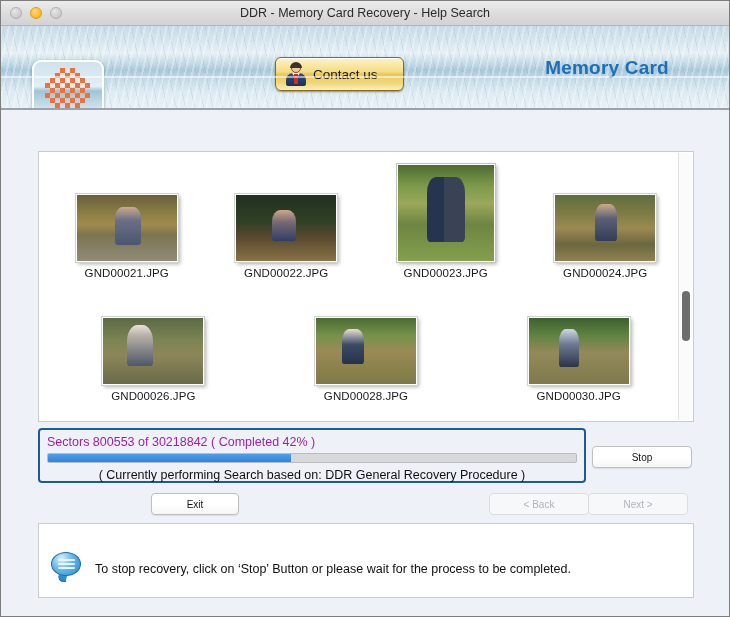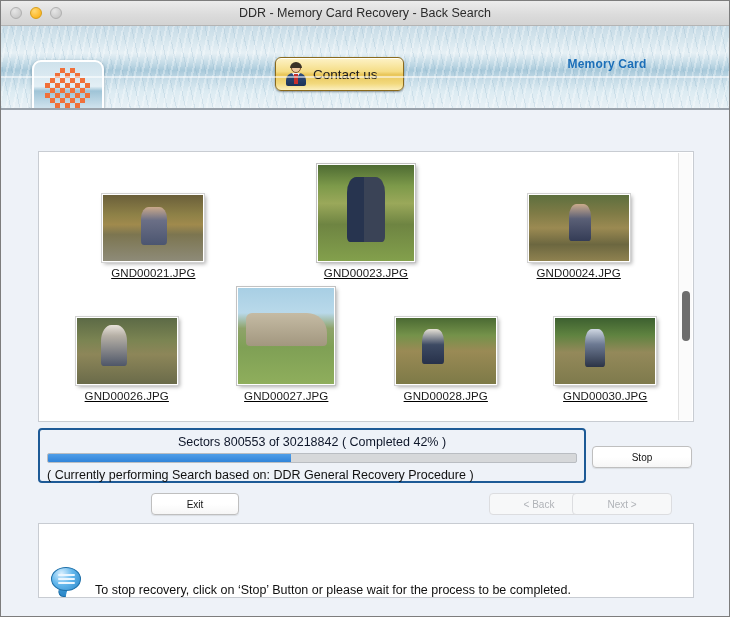--- a/index.html
+++ b/index.html
@@ -90,21 +90,21 @@
   .avatar-ico .shirt { position:absolute; left:8px; top:11px; width:8px; height:6px; background:#f2f4f7; clip-path: polygon(0 0, 100% 0, 50% 100%);}
 
   .brand { position:absolute; right:22px; top:24px; text-align:center; width:200px; }
   .brand-ddr {
     font-size: 39px; font-weight: 700; letter-spacing: 3px;
     color: #fbe6dc;
     -webkit-text-stroke: 2px #f0683a;
     line-height: 1;
   }
   .brand-sub {
-    font-size: 12px; font-weight: 700; color: #1c6fb8;
+    font-size: 19px; font-weight: 700; color: #1c6fb8;
     margin-top: 7px; letter-spacing: .2px;
   }
 
   
   .body {
     flex: 1 1 auto; position: relative;
     background: #eef2f8;
     padding: 0;
   }
 
@@ -113,21 +113,20 @@
     position: absolute; left: 37px; top: 41px;
     width: 656px; height: 271px;
     background: #ffffff;
     border: 1px solid #c8ccd2;
     overflow: hidden;
   }
   .grid-row {
     display: flex; align-items: flex-end;
     height: 123px;
     padding: 0 8px;
-    text-decoration: underline;
   }
   .grid-row.r1 { margin-top: 4px; }
   .cell {
     flex: 1 1 0; display: flex; flex-direction: column;
     align-items: center; justify-content: flex-end;
     height: 100%;
   }
   .thumb {
     border: 1px solid #ffffff;
     outline: 1px solid #d2d2d2;
@@ -184,27 +183,27 @@
   }
 
   
   .prog-box {
     position:absolute; left:37px; top:318px;
     width:548px; height:55px;
     background:#eef2f8;
     border:2px solid #1d5a96; border-radius:4px;
     padding:4px 7px 0 7px;
   }
-  .prog-text { font-size:12.5px; color:#0f172a; line-height:16px;text-align:center; }
+  .prog-text { font-size:12.5px; color:#a21caf; line-height:16px; }
   .bar-track {
     margin-top:3px; height:10px; width:100%;
     background:#d6d8da; border:1px solid #b9bdc2; border-radius:2px; overflow:hidden;
   }
   .bar-fill { height:100%; background:linear-gradient(to bottom,#4f9ee8,#2f83d9); }
-  .prog-sub { font-size:12.5px; color:#101010; margin-top:5px; }
+  .prog-sub { font-size:12.5px; color:#101010; margin-top:5px;text-align:center; }
 
   .stop-btn {
     position:absolute; left:591px; top:336px; width:100px; height:22px;
     font-size:12.5px; color:#131313;
   }
 
   
   .btn {
     background:linear-gradient(to bottom,#ffffff 0%,#ffffff 50%,#f6f6f6 100%);
     border:1px solid #bfbfbf; border-radius:4px;
@@ -214,28 +213,28 @@
   }
   .btn.disabled {
     color:#b0b3b8; background:#f7f8f9; border-color:#dcdde0;
     box-shadow:none; cursor:default;
   }
   .btn-row { position:absolute; left:37px; top:383px; width:656px; height:22px; }
   .btn-row .btn { position:absolute; height:22px; top:0; }
   .b-help { left:0;   width:104px; }
   .b-exit { left:113px; width:88px; }
   .b-back { left:451px; width:100px; }
-  .b-next { left:534px; width:100px; }
+  .b-next { left:550px; width:100px; }
 
   
   .info-panel {
     position:absolute; left:37px; top:413px;
     width:656px; height:75px;
     background:#ffffff; border:1px solid #c8ccd2;
-    display:flex; align-items:flex-end; padding:14px 0 0 12px; gap:11px;
+    display:flex; align-items:center; padding:14px 0 0 12px; gap:11px;
   }
   .bubble { width:33px; height:30px; position:relative; flex:0 0 33px; margin-top:-2px; }
   .bubble .oval {
     width:30px; height:24px; border-radius:50%;
     background:radial-gradient(circle at 34% 26%, #d8efff 0%, #63b7ec 45%, #2b87c9 100%);
     border:1px solid #1d6fa8; position:absolute; left:0; top:0;
   }
   .bubble .tail {
     position:absolute; left:7px; top:19px; width:9px; height:11px;
     background:linear-gradient(to bottom,#3d9ad6,#2b87c9);
@@ -252,21 +251,21 @@
 <body>
 
 <div class="window">
 
   <div class="titlebar">
     <div class="lights">
       <span class="light gray"></span>
       <span class="light amber"></span>
       <span class="light gray"></span>
     </div>
-    <div class="title-text">DDR - Memory Card Recovery - Back Search</div>
+    <div class="title-text">DDR - Memory Card Recovery - Help Search</div>
   </div>
 
   <div class="header">
 
     <div class="app-icon">
       <div class="flower" id="flower">
           <i style="left: 15px; top: 0px;"></i>
           <i style="left: 25px; top: 0px;"></i>
           <i style="left: 10px; top: 5px;"></i>
           <i style="left: 20px; top: 5px;"></i>
@@ -320,37 +319,37 @@
   <div class="body">
 
     <div class="thumb-panel">
 
       <div class="grid-row r1">
         <div class="cell">
           <div class="thumb small ph1"></div>
           <div class="fname">GND00021.JPG</div>
         </div>
         <div class="cell">
+          <div class="thumb small ph2"></div>
+          <div class="fname">GND00022.JPG</div>
+        </div>
+        <div class="cell">
           <div class="thumb big ph3"></div>
           <div class="fname">GND00023.JPG</div>
         </div>
         <div class="cell">
           <div class="thumb small ph4"></div>
           <div class="fname">GND00024.JPG</div>
         </div>
       </div>
 
       <div class="grid-row r2">
         <div class="cell">
           <div class="thumb small ph6"></div>
           <div class="fname">GND00026.JPG</div>
-        </div>
-        <div class="cell">
-          <div class="thumb big ph7"></div>
-          <div class="fname">GND00027.JPG</div>
         </div>
         <div class="cell">
           <div class="thumb small ph8"></div>
           <div class="fname">GND00028.JPG</div>
         </div>
         <div class="cell">
           <div class="thumb small ph10"></div>
           <div class="fname">GND00030.JPG</div>
         </div>
       </div>

